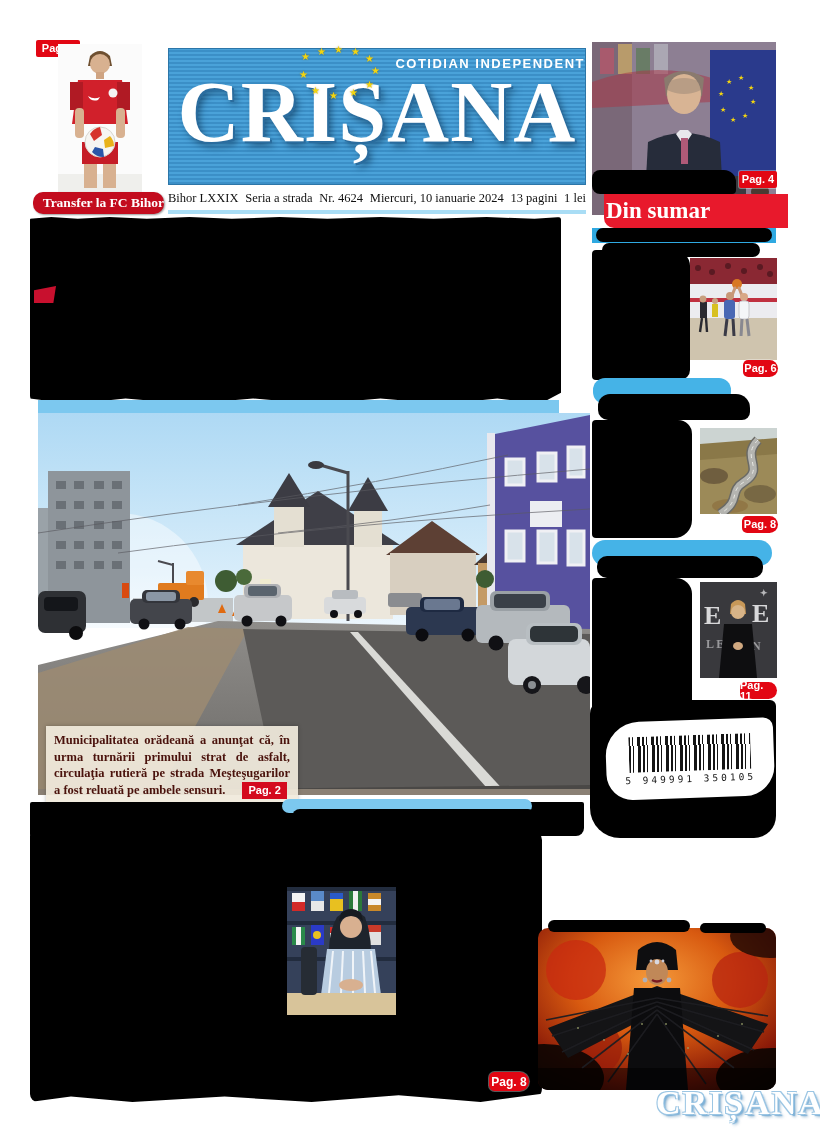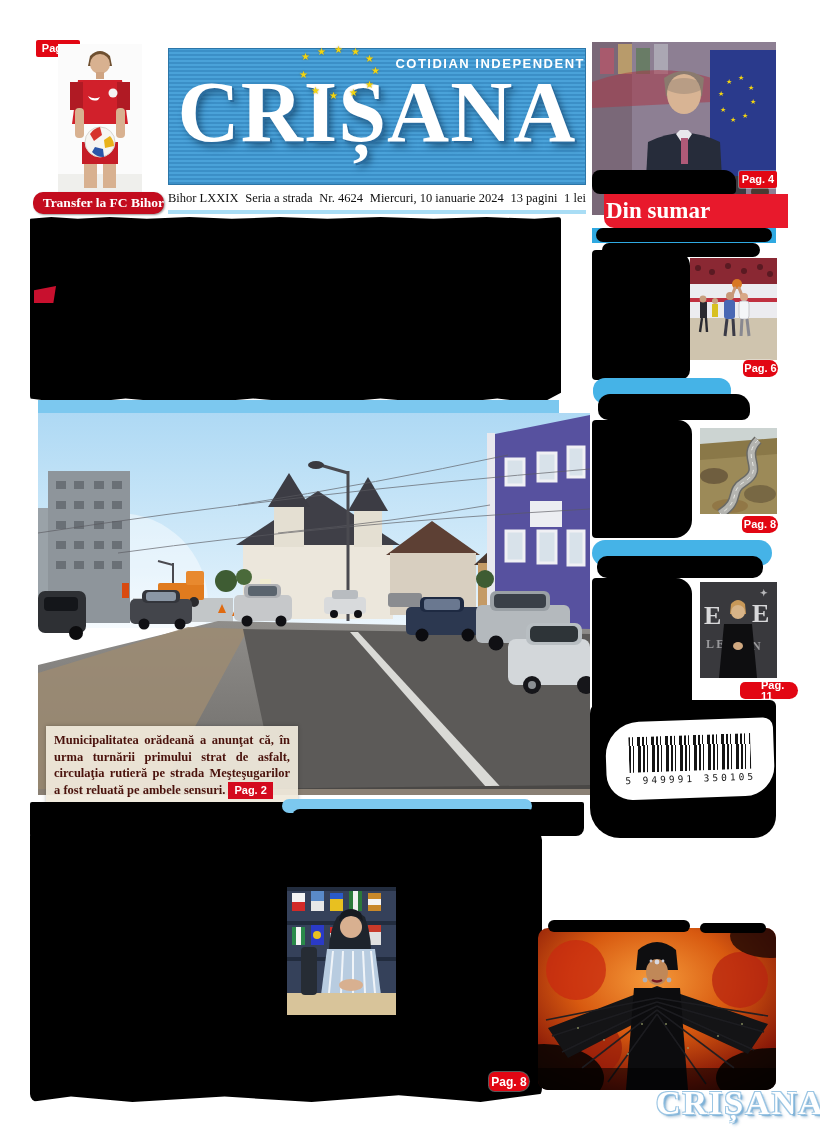--- a/index.html
+++ b/index.html
@@ -36,21 +36,21 @@
   
   .dinsumar{position:absolute;left:592px;top:194px;width:184px;height:34px;background:#e8192c;
     color:#fff;font:700 23px/34px "Liberation Serif",serif;padding-left:2px;box-sizing:border-box;
     border-radius:0 0 0 10px;margin-left:12px;}
   
   .caption-box{position:absolute;left:46px;top:726px;width:252px;
     background:rgba(240,233,219,.93);padding:6px 8px;box-sizing:border-box;
     font:700 12.5px/1.32 "Liberation Serif",serif;color:#4a120c;text-align:justify;
     box-shadow:0 0 4px rgba(0,0,0,.25);}
   .caption-box .inline-badge{display:inline-block;background:#d40a1e;color:#fff;
-    font:700 11px/1 "Liberation Sans",sans-serif;padding:3px 6px;
+    font:700 11px/1 "Liberation Sans",sans-serif;padding:3px 6px;margin-left:14px;
     vertical-align:baseline;}
   
   .barcode-box{position:absolute;left:606px;top:720px;width:168px;height:78px;background:#fff;
     border-radius:34px 10px 30px 26px;transform:rotate(-2deg);z-index:5;
     display:flex;flex-direction:column;align-items:center;justify-content:center;}
   .bars{width:122px;height:36px;
     background:repeating-linear-gradient(90deg,#141414 0 2px,#fff 2px 4px,#141414 4px 5px,#fff 5px 9px,#141414 9px 12px,#fff 12px 14px);
     outline:1px solid #fff;}
   .bc-digits{margin-top:2px;font:400 9.5px "DejaVu Sans Mono",monospace;letter-spacing:3px;color:#111;}
   
@@ -246,21 +246,21 @@
         <text x="52" y="68" font-size="12" opacity=".6">N</text>
         <text x="60" y="14" font-size="9" opacity=".8">✦</text>
       </g>
       <path d="M31 22 q7 -8 14 0 l1 10 h-16z" fill="#c89858"></path>
       <circle cx="38" cy="30" r="7" fill="#d8b488"></circle>
       <path d="M24 42 L52 42 L57 96 L19 96 Z" fill="#0e0e10"></path>
       <ellipse cx="38" cy="64" rx="5" ry="4" fill="#d0a880"></ellipse>
     </svg>
   </div>
   <div class="redact" style="left:592px;top:578px;width:100px;height:148px;border-radius:4px 16px 12px 6px;"></div>
-  <div class="badge round" style="left:740px;top:682px;width:37px;height:17px;padding-left:21px;">Pag. 11</div>
+  <div class="badge round" style="left:740px;top:682px;width:37px;height:17px;">Pag. 11</div>
 
   <div class="redact" style="left:590px;top:700px;width:186px;height:138px;border-radius:14px 6px 22px 30px;"></div>
   <div class="barcode-box">
     <div class="bars"></div>
     <div class="bc-digits">5 949991 350105</div>
   </div>
 
   <div class="redact" style="left:30px;top:217px;width:531px;height:187px;border-radius:3px 3px 10px 8px;
        clip-path:polygon(0 1%,4% 0,9% 1%,15% 0,22% 1%,30% 0,38% 1%,47% 0,56% 1%,66% 0,76% 1%,86% 0,95% 1%,100% 0,100% 94%,96% 100%,88% 97%,78% 100%,66% 97%,54% 100%,42% 97%,30% 100%,18% 97%,8% 100%,0 97%);"></div>
   <div class="abs" style="left:34px;top:286px;width:22px;height:17px;background:#c8102e;z-index:2;

